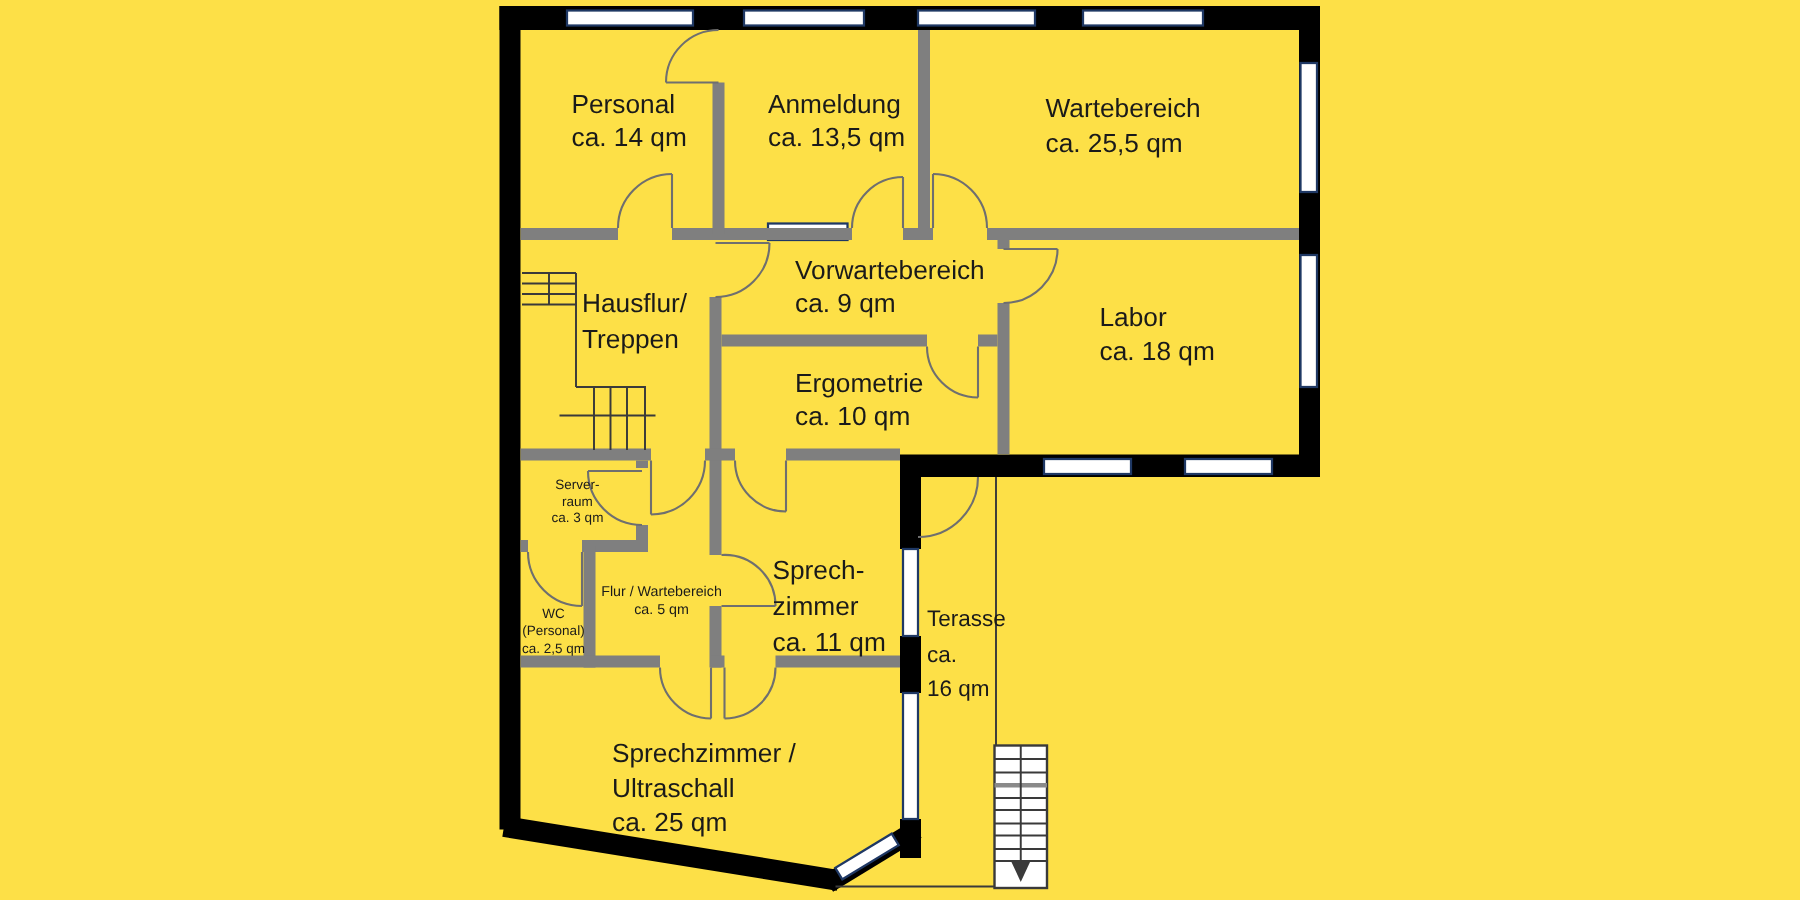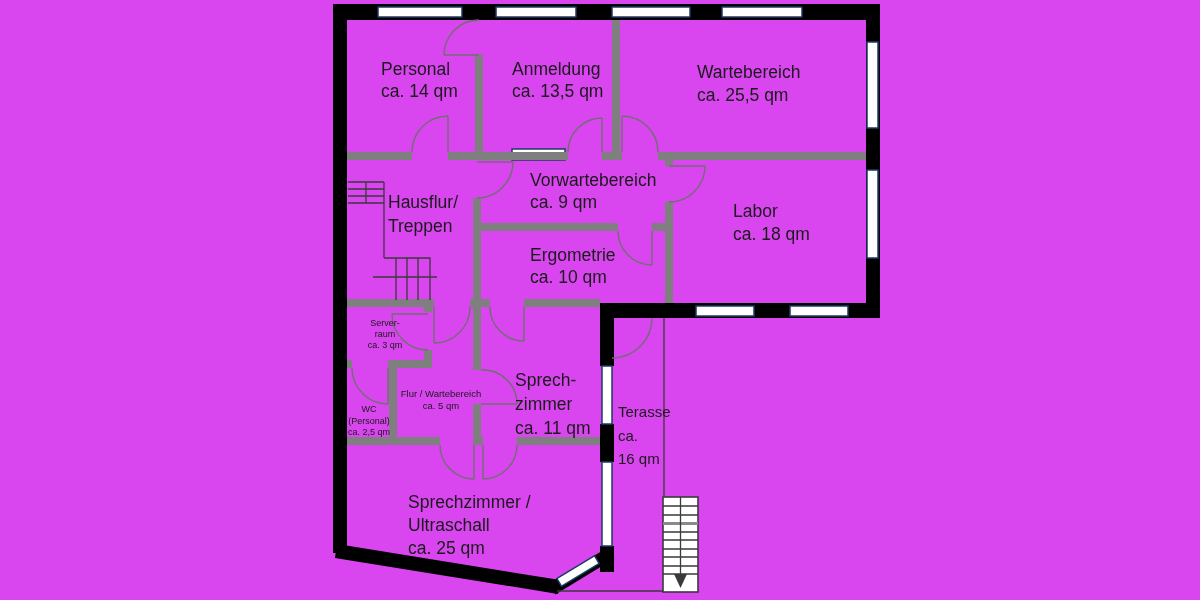--- a/index.html
+++ b/index.html
@@ -1,16 +1,16 @@
 <!DOCTYPE html>
 <html style="--c-ext: #000000; --c-int: #7f7f7f; --c-win: #1f3864; --c-door: #6f6f6f; --c-thin: #3a3a3a; --c-text: #1a1a1a;"><head>
 <meta charset="utf-8">
 <style>
   html,body{margin:0;padding:0;background:#fff;}
-  .stage{position:relative;width:1200px;height:600px;background:#d946ef;overflow:hidden;
+  .stage{position:relative;width:1200px;height:600px;background:#fde047;overflow:hidden;
          font-family:"Liberation Sans",sans-serif;}
   .wx{fill:var(--c-ext);}
   .wi{stroke:var(--c-int);stroke-width:8;fill:none;stroke-linecap:butt;}
   .win{fill:#ffffff;stroke:var(--c-win);stroke-width:1.5;}
   .door{stroke:var(--c-door);stroke-width:1.4;fill:none;}
   .thin{stroke:var(--c-thin);stroke-width:1.3;fill:none;}
   .thin2{stroke:var(--c-thin);stroke-width:1.6;fill:#fff;}
   .tread-cut{stroke:#8a8a8a;stroke-width:3;fill:none;}
   .arrow{fill:var(--c-thin);}
   text{fill:var(--c-text);}

